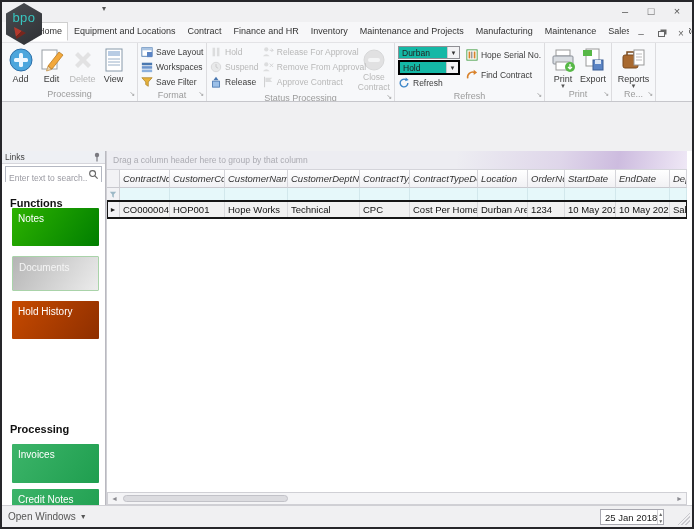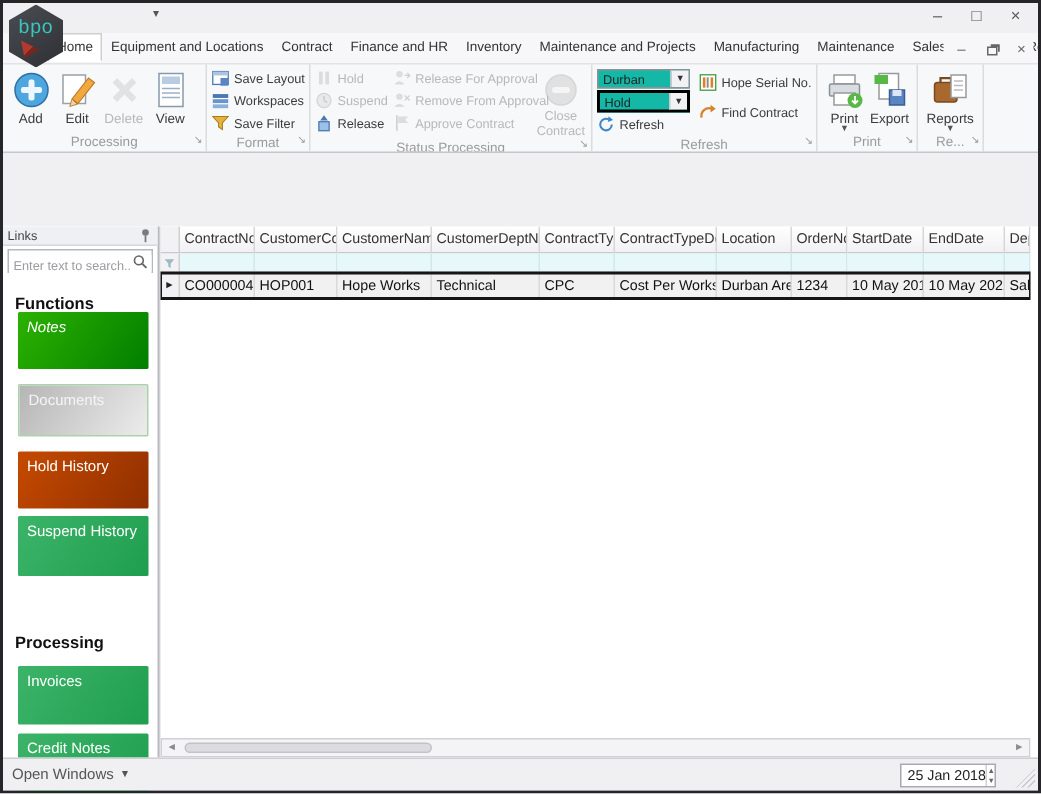--- a/index.html
+++ b/index.html
@@ -53,32 +53,32 @@
   
   .sidebar { position:relative; width:104px; flex:none; background:#fff; border-right:1px solid #b9b9c0; }
   .links-header { height:13px; background:#eef0f4; border-bottom:1px solid #d6d6dc; display:flex; align-items:center; padding:0 3px; }
   .links-header .lt { flex:1; font-size:8.5px; color:#444; }
   .searchbox { position:relative; margin:2px 3px; height:16px; border:1px solid #b4b8c2; background:#fff; }
   .searchbox input { width:100%; height:100%; border:none; outline:none; font-size:8.5px; padding:0 14px 0 3px; color:#333; font-family:"Liberation Sans",sans-serif; }
   .searchbox input::placeholder { color:#9a9aa2; }
   .searchbox svg { position:absolute; right:2px; top:2px; }
   .sideheading { position:absolute; left:8px; font-size:11px; font-weight:bold; color:#111; }
   .sbtn { position:absolute; left:10px; width:87px; border-radius:1px; color:#fff; font-size:10px; padding:5px 0 0 6px; overflow:hidden; }
-  .sbtn.green { background:linear-gradient(125deg,#2db200,#007e00);font-style:italic; }
+  .sbtn.green { background:linear-gradient(125deg,#2db200,#007e00); }
   .sbtn.emerald { background:linear-gradient(125deg,#3cb469,#1f9e4f); }
   .sbtn.silver { background:linear-gradient(125deg,#b5b5b5,#ececec); border:1px solid #a9d3a9; color:#f5f5f5; }
   .sbtn.rust { background:linear-gradient(125deg,#c64a00,#8f2f00); }
 
   
   .grid { position:relative; flex:1; margin-right:5px; border-left:1px solid #cfcfd4; display:flex; flex-direction:column; overflow:hidden; }
   .groupbar { position:relative; height:19px; background:#ededf2; border-bottom:1px solid #d4d4da; font-size:8.5px; color:#ababb2; display:flex; align-items:center; padding-left:6px; overflow:hidden; }
   .groupbar .swoosh { position:absolute; right:0; top:0; width:230px; height:100%;
         background:linear-gradient(100deg, rgba(211,195,227,0) 0%, rgba(211,195,227,.55) 45%, #cdbcdf 70%, #efe8f6 100%); }
   .grow { display:flex; flex:none; }
-  .hrow { height:18px; }
+  .hrow { height:18px;font-style:italic; }
   .hcell { background:linear-gradient(#ffffff,#f1f1f4); border-right:1px solid #d5d5da; border-bottom:1px solid #c9c9cf; font-size:9.5px; color:#333; display:flex; align-items:center; padding-left:3px; white-space:nowrap; overflow:hidden; }
   .frow { height:13px; }
   .fcell { background:#e6f8fa; border-right:1px solid #d2e8ec; border-bottom:1px solid #cfd6da; }
   .drow { position:relative; height:17px; background:#f1f1f1; outline:2px solid #161616; outline-offset:-1px; z-index:5; }
   .dcell { border-right:1px solid #d9d9dc; font-size:9.5px; color:#111; display:flex; align-items:center; padding-left:3px; white-space:nowrap; overflow:hidden; }
   .ind { width:13px; flex:none; background:#f2f2f5; border-right:1px solid #cfcfd4; display:flex; align-items:center; justify-content:center; }
   .c0{width:50px;flex:none}.c1{width:55px;flex:none}.c2{width:63px;flex:none}.c3{width:72px;flex:none}
   .c4{width:50px;flex:none}.c5{width:68px;flex:none}.c6{width:50px;flex:none}.c7{width:37px;flex:none}
   .c8{width:51px;flex:none}.c9{width:54px;flex:none}.c10{flex:1;min-width:0}
   .gridfill { flex:1; background:#fff; }
@@ -374,27 +374,30 @@
         <input type="text" placeholder="Enter text to search..." style="">
         <svg width="11" height="11" viewBox="0 0 12 12">
             <circle cx="5" cy="5" r="3.2" stroke="#666" fill="none" stroke-width="1.2"></circle>
             <line x1="7.5" y1="7.5" x2="10.5" y2="10.5" stroke="#666" stroke-width="1.4"></line>
           </svg>
       </div>
       <div class="sideheading" style="top:46px">Functions</div>
       <div class="sbtn green" style="top:57px;height:38px"><span>Notes</span></div>
       <div class="sbtn silver" style="top:105px;height:35px"><span>Documents</span></div>
       <div class="sbtn rust" style="top:150px;height:38px"><span>Hold History</span></div>
-      <div class="sbtn emerald" style="top:193px;height:40px"><span>Suspend History</span></div>
       <div class="sideheading" style="top:272px">Processing</div>
       <div class="sbtn emerald" style="top:293px;height:39px"><span>Invoices</span></div>
       <div class="sbtn emerald" style="top:338px;height:39px"><span>Credit Notes</span></div>
     </div>
 
     <div class="grid">
+      <div class="groupbar">
+        <span>Drag a column header here to group by that column</span>
+        <div class="swoosh"></div>
+      </div>
 
       <div class="grow hrow">
         <div class="ind hcell"></div>
         <div class="hcell c0">ContractNo</div>
         <div class="hcell c1">CustomerCode</div>
         <div class="hcell c2">CustomerName</div>
         <div class="hcell c3">CustomerDeptName</div>
         <div class="hcell c4">ContractType</div>
         <div class="hcell c5">ContractTypeDesc</div>
         <div class="hcell c6">Location</div>
@@ -425,21 +428,21 @@
 
       <div class="grow drow">
         <div class="ind">
             <span class="rowarrow">►</span>
           </div>
         <div class="dcell c0">CO0000045</div>
         <div class="dcell c1">HOP001</div>
         <div class="dcell c2">Hope Works</div>
         <div class="dcell c3">Technical</div>
         <div class="dcell c4">CPC</div>
-        <div class="dcell c5">Cost Per Works</div>
+        <div class="dcell c5">Cost Per Home</div>
         <div class="dcell c6">Durban Area</div>
         <div class="dcell c7">1234</div>
         <div class="dcell c8">10 May 2017</div>
         <div class="dcell c9">10 May 2022</div>
         <div class="dcell c10">Sales D</div>
       </div>
 
       <div class="gridfill"></div>
 
       <div class="hscroll">

